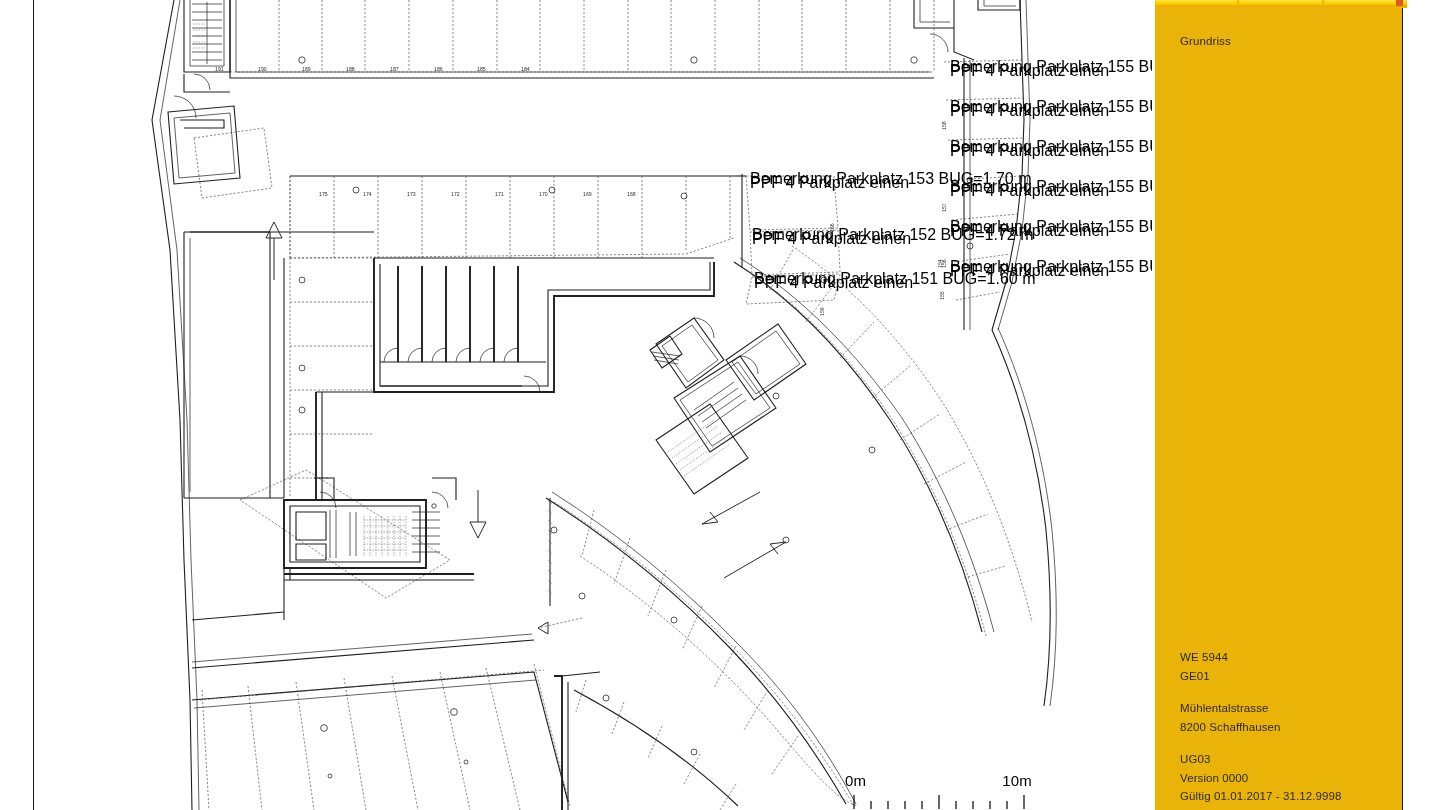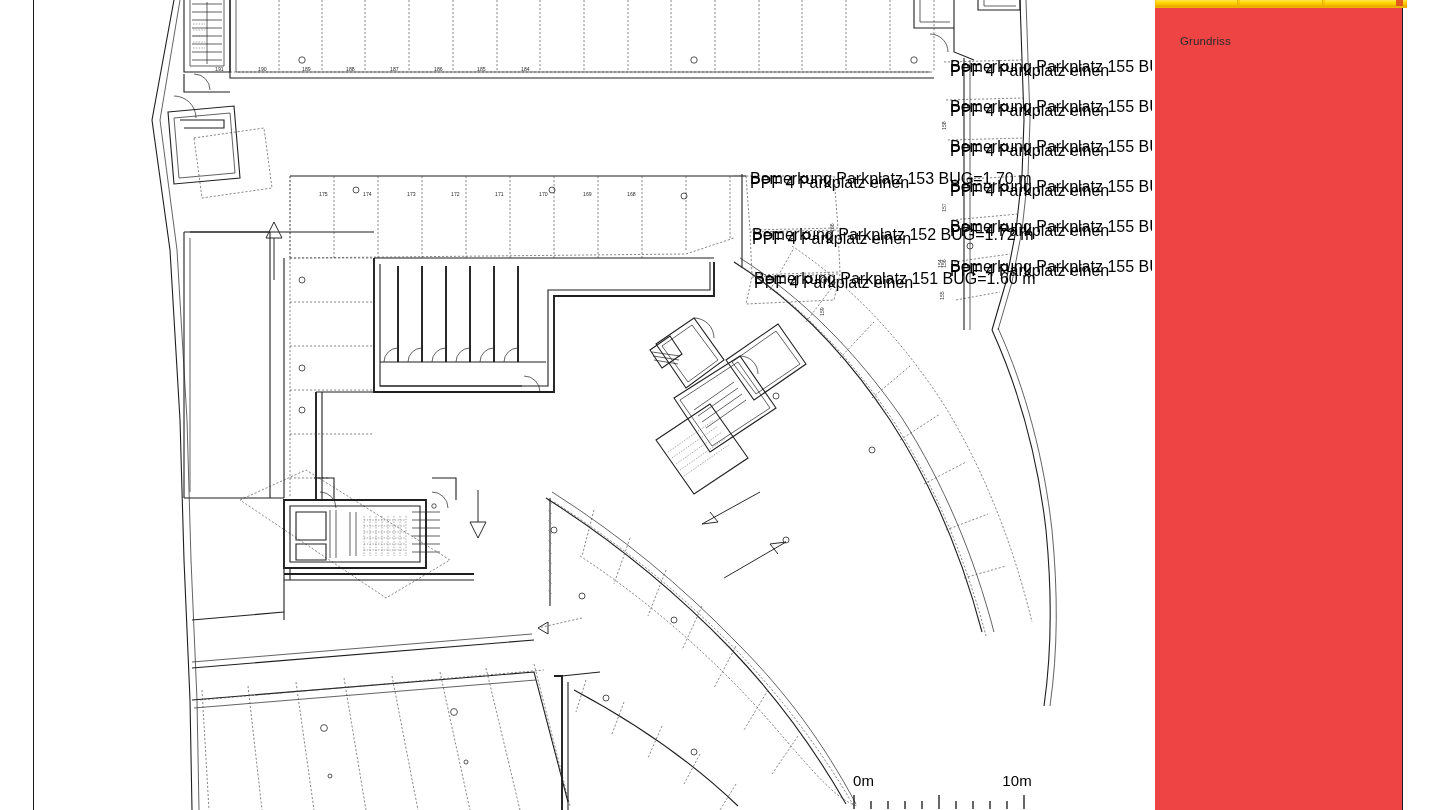--- a/index.html
+++ b/index.html
@@ -40,30 +40,30 @@
     left:845px; top:772px;
     width:195px; height:38px;
   }
   #scale-bar .sb-label {
     position:absolute;
     font-size:15px;
     color:#000;
     letter-spacing:0.2px;
     white-space:nowrap;
   }
-  #scale-bar .sb-zero { left:8px;  top:0px; }
+  #scale-bar .sb-zero { left:0px;  top:0px; }
   #scale-bar .sb-ten  { right:8px; top:0px; }
   #scale-bar .sb-ticks { position:absolute; left:0; top:23px; width:100%; height:15px; }
 
   
   #title-block {
     position:absolute;
     left:1155px; top:0;
     width:247px; height:810px;
-    background:#ef4444;
+    background:#eab308;
   }
   #toolbar {
     position:absolute;
     left:0px; top:-4px;
     width:252px; height:12px;
     display:flex;
     align-items:stretch;
     background:linear-gradient(180deg,#ffe14d 0%,#fdc800 55%,#e8a800 100%);
     border-bottom:1.5px solid #f0b400;
   }
@@ -581,16 +581,27 @@
     <div id="toolbar">
       <div class="tb-btn"></div>
       <div class="tb-btn"></div>
       <div class="tb-btn">
         <span class="tb-accent"></span>
       </div>
     </div>
 
     <div class="tb-text" id="tb-drawing-type">Grundriss</div>
 
+    <div id="tb-info">
+      <div class="tb-line">WE 5944</div>
+      <div class="tb-line">GE01</div>
+      <div class="tb-gap"></div>
+      <div class="tb-line">Mühlentalstrasse</div>
+      <div class="tb-line">8200 Schaffhausen</div>
+      <div class="tb-gap"></div>
+      <div class="tb-line">UG03</div>
+      <div class="tb-line">Version 0000</div>
+      <div class="tb-line">Gültig 01.01.2017 - 31.12.9998</div>
+    </div>
 
   </div>
 
 </div>
 
 </body></html>

